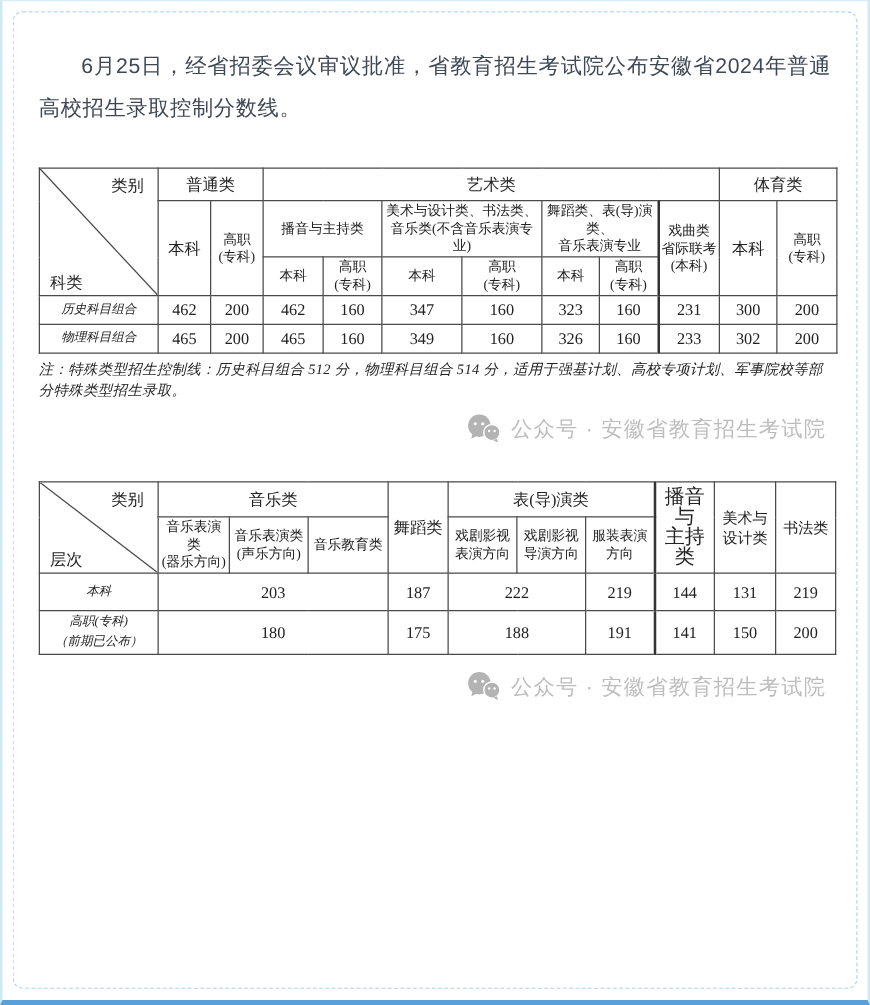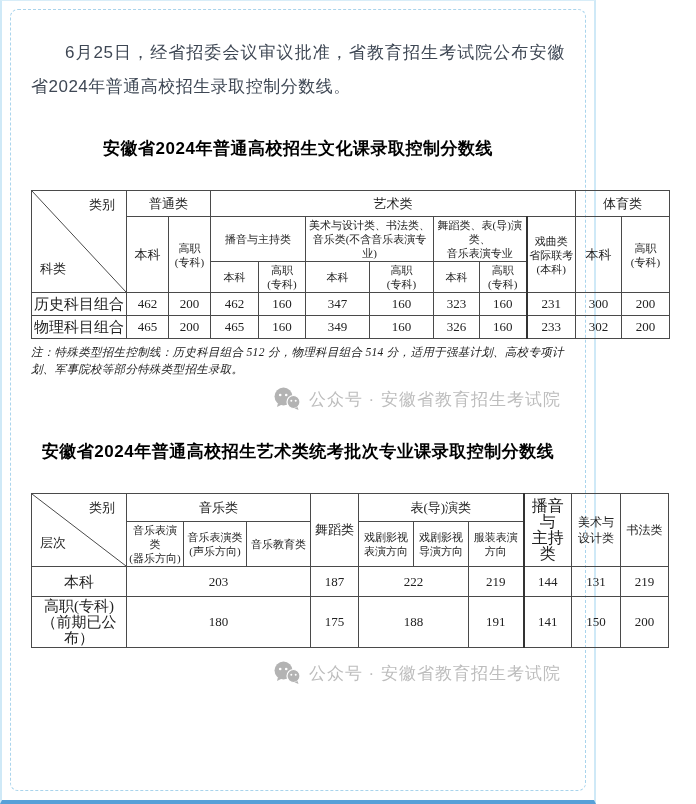--- a/index.html
+++ b/index.html
@@ -3,21 +3,21 @@
 <meta charset="utf-8">
 <style>
   * { box-sizing: border-box; }
   html,body { margin:0; padding:0; background:#ffffff; }
   body {
     width:696px; height:804px;
     font-family:"Liberation Sans", sans-serif;
     overflow:hidden;
   }
   .frame {
-    position:relative; width:596px; height:804px;
+    position:relative; width:696px; height:804px;
     border-left:2px solid #cfe9f7; border-right:2px solid #cfe9f7;
     border-top:1px solid #d8edf8; border-bottom:4px solid #57a0d8;
     background:#ffffff;
   }
   .page {
     position:absolute; top:8px; left:8px; right:8px; bottom:9px;
     border:1px dashed #a9d4ec; border-radius:8px;
     padding:26px 20px 8px 20px;
   }
   .intro, .closing {
@@ -35,33 +35,33 @@
     margin-top:30px;
     font-family:"Liberation Serif", serif; color:#222;
   }
   td {
     border:1px solid #4a4a4a; text-align:center; vertical-align:middle;
     padding:1px 1px; overflow:hidden;
   }
   .g   { font-size:13px; }            
   .sub { font-size:11px; line-height:14px; white-space:pre-line; } 
   .val { font-size:13px; }            
-  .rowlab { font-size:15px; white-space:pre-line; line-height:16px; }
+  .rowlab { font-size:10px; white-space:pre-line; line-height:16px;font-style:italic; }
   .pre { white-space:pre-line; }
   .thick-left { border-left:2px solid #333; }
   
   #t1 .r1 { height:26px; } #t1 .r2 { height:42px; } #t1 .r3 { height:28px; }
   #t1 .rd { height:23px; }
   #t2 .r1 { height:28px; } #t2 .r2 { height:36px; }
   #t2 .rd1 { height:30px; } #t2 .rd2 { height:34px; }
   
   .diag { position:relative; padding:0; }
   .diag svg.slash { position:absolute; top:0; left:0; width:100%; height:100%; display:block; }
   .diag .c-top    { position:absolute; top:5px;  right:11px; font-size:13px; }
-  .diag .c-bottom { position:absolute; bottom:14px; left:8px;  font-size:13px; }
+  .diag .c-bottom { position:absolute; bottom:1px; left:8px;  font-size:13px; }
   .note {
     margin-top:5px; font-size:11.5px; line-height:17px;
     font-family:"Liberation Serif", serif; font-style:italic; color:#222;
     letter-spacing:0.3px;
   }
   .watermark {
     margin-top:9px; display:flex; justify-content:flex-end; align-items:center;
     gap:8px; color:#bdbdbd; font-size:17px; letter-spacing:1px;
     font-family:"Liberation Sans", sans-serif; padding-right:4px;
   }
@@ -70,21 +70,20 @@
   .closing-wrap { margin-top:24px; }
 </style>
 </head>
 <body>
 
 <div class="frame">
   <div class="page">
 
     <p class="intro">6月25日，经省招委会议审议批准，省教育招生考试院公布安徽省2024年普通高校招生录取控制分数线。</p>
 
-    <div class="section-title">安徽省2024年普通高校招生文化课录取控制分数线</div>
 
     <table id="t1">
       <colgroup>
         <col style="width:95px">
           <col style="width:42px">
           <col style="width:42px">
         <col style="width:48px">
           <col style="width:47px">
           <col style="width:64px">
         <col style="width:64px">
@@ -174,21 +173,20 @@
         <circle cx="7.2" cy="8" r="1.3" fill="#ffffff"></circle>
         <circle cx="13.2" cy="8" r="1.3" fill="#ffffff"></circle>
         <circle cx="20.5" cy="15" r="6.5" fill="#b3b3b3" stroke="#ffffff" stroke-width="1.2"></circle>
         <path d="M 24.5 20 L 25.5 23 L 21.5 21.2 Z" fill="#b3b3b3"></path>
         <circle cx="18.3" cy="13.8" r="1" fill="#ffffff"></circle>
         <circle cx="22.7" cy="13.8" r="1" fill="#ffffff"></circle>
       </svg>
       <span>公众号 · 安徽省教育招生考试院</span>
     </div>
 
-    <div class="section-title title2">安徽省2024年普通高校招生艺术类统考批次专业课录取控制分数线</div>
 
     <table id="t2">
       <colgroup>
         <col style="width:95px">
           <col style="width:57px">
           <col style="width:63px">
         <col style="width:64px">
           <col style="width:48px">
           <col style="width:55px">
         <col style="width:55px">

